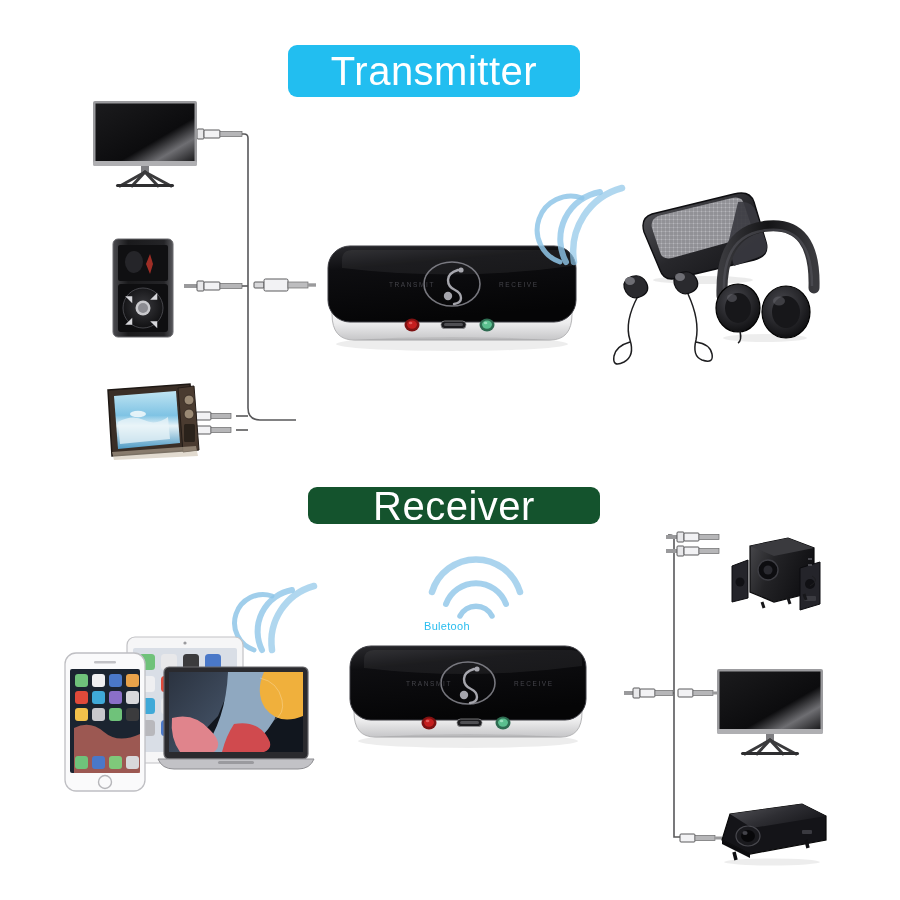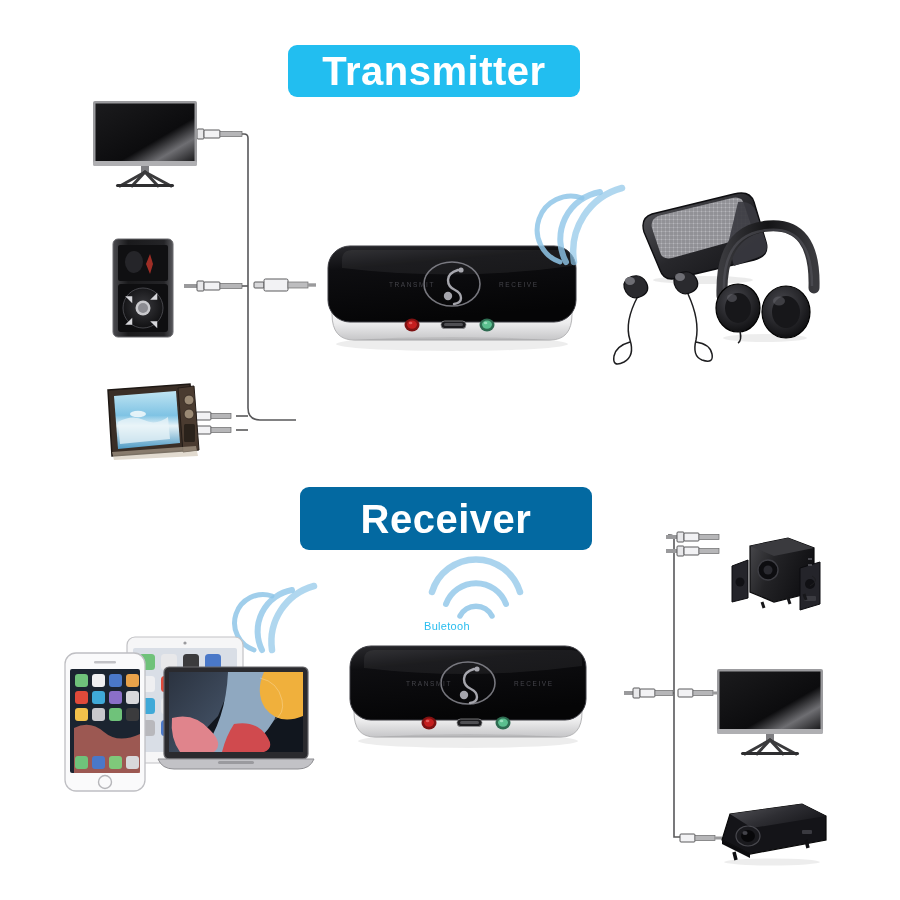--- a/index.html
+++ b/index.html
@@ -11,21 +11,21 @@
     position:relative;
   }
   #stage{position:relative;width:900px;height:900px;}
 
   
   .banner{
     position:absolute;
     display:flex;align-items:center;justify-content:center;
     border-radius:9px;
     color:#ffffff;
-    font-weight:700;
+    font-weight:400;
     letter-spacing:.5px;
     line-height:1;
     white-space:nowrap;
   }
 
   
   .waves{position:absolute;}
   .waves svg{display:block;overflow:visible;}
 
   
@@ -303,21 +303,21 @@
       <g>
         <ellipse cx="76" cy="96" rx="24" ry="26" fill="url(#cup)" stroke="#000" stroke-width="1.2"></ellipse>
         <ellipse cx="76" cy="96" rx="14" ry="16" fill="#17171A"></ellipse>
         <ellipse cx="69" cy="85" rx="6" ry="4.5" fill="#6E6E76" opacity=".45"></ellipse>
       </g>
       <path d="M30 115 q2 10 -2 12" fill="none" stroke="#1E1E20" stroke-width="1.6"></path>
       <ellipse cx="55" cy="122" rx="42" ry="4" fill="#000" opacity=".07"></ellipse>
     </svg>
   </div>
 
-  <div class="banner" style="left:300px;top:487px;width:292px;height:63px;background:#0369a1;font-size:40px;">
+  <div class="banner" style="left:308px;top:487px;width:292px;height:37px;background:#14532d;font-size:40px;">
     <span>Receiver</span>
   </div>
 
   <div class="waves" style="left:248px;top:580px;width:80px;height:76px;">
     <svg width="80" height="76" viewBox="0 0 80 76">
       <g fill="none" stroke="#8FC6E8" stroke-linecap="round">
         <path d="M6 70 A26 26 0 0 1 24 16" stroke-width="5" opacity=".85"></path>
         <path d="M14 70 A42 42 0 0 1 44 10" stroke-width="6" opacity=".8"></path>
         <path d="M24 70 A58 58 0 0 1 66 6" stroke-width="6.5" opacity=".7"></path>
       </g>

